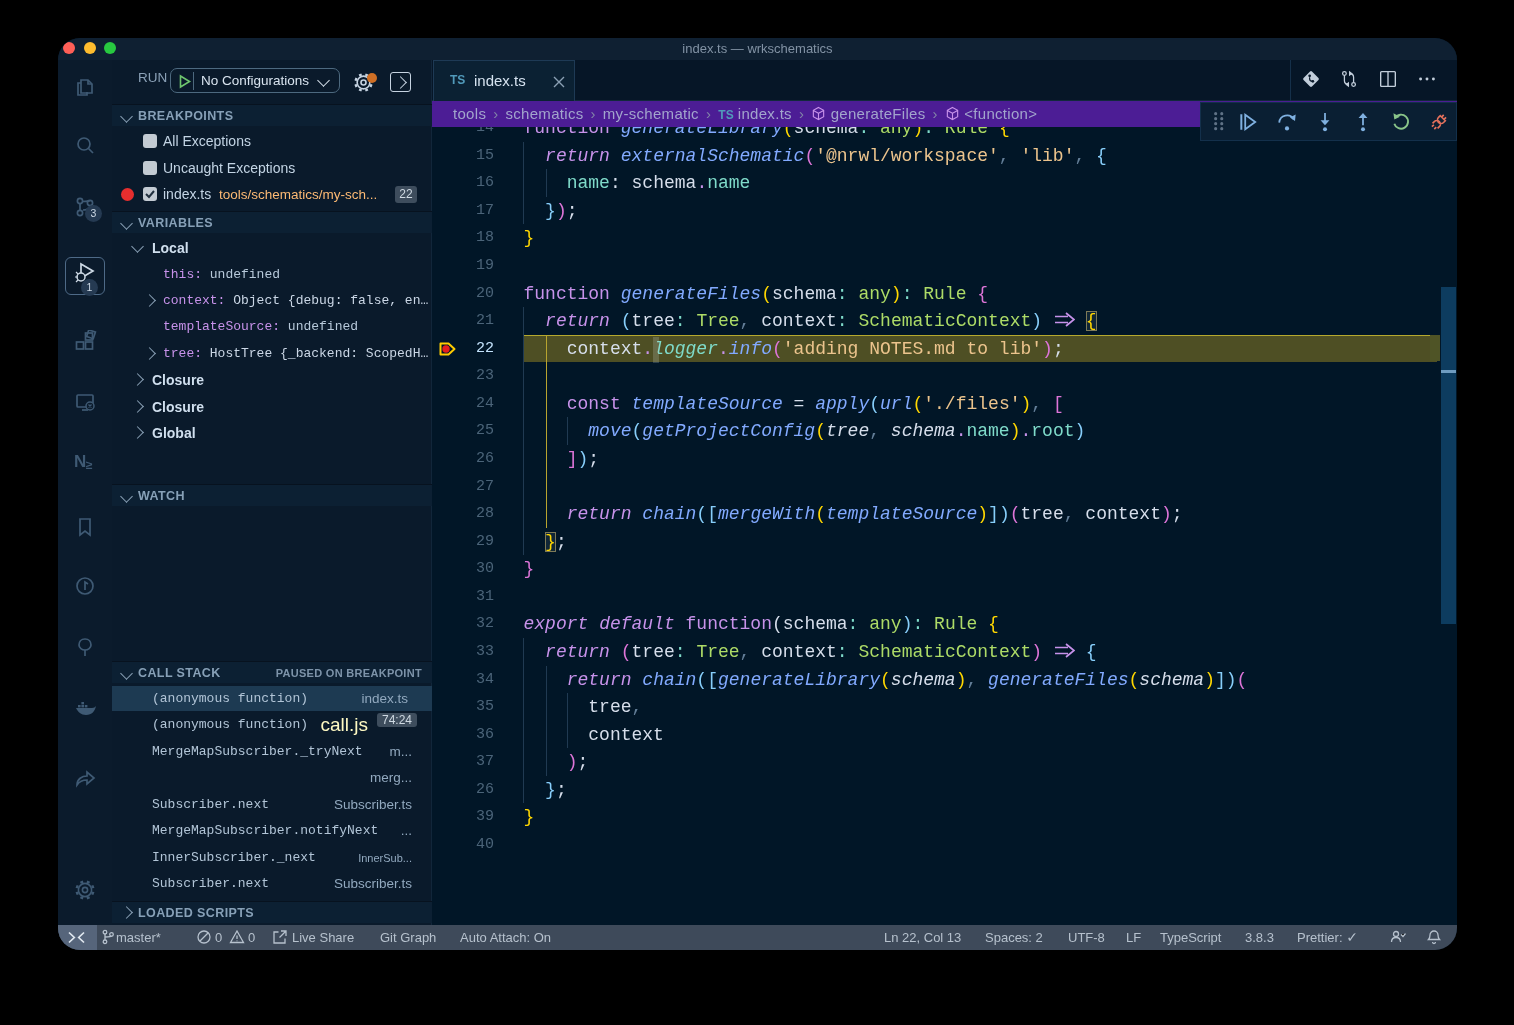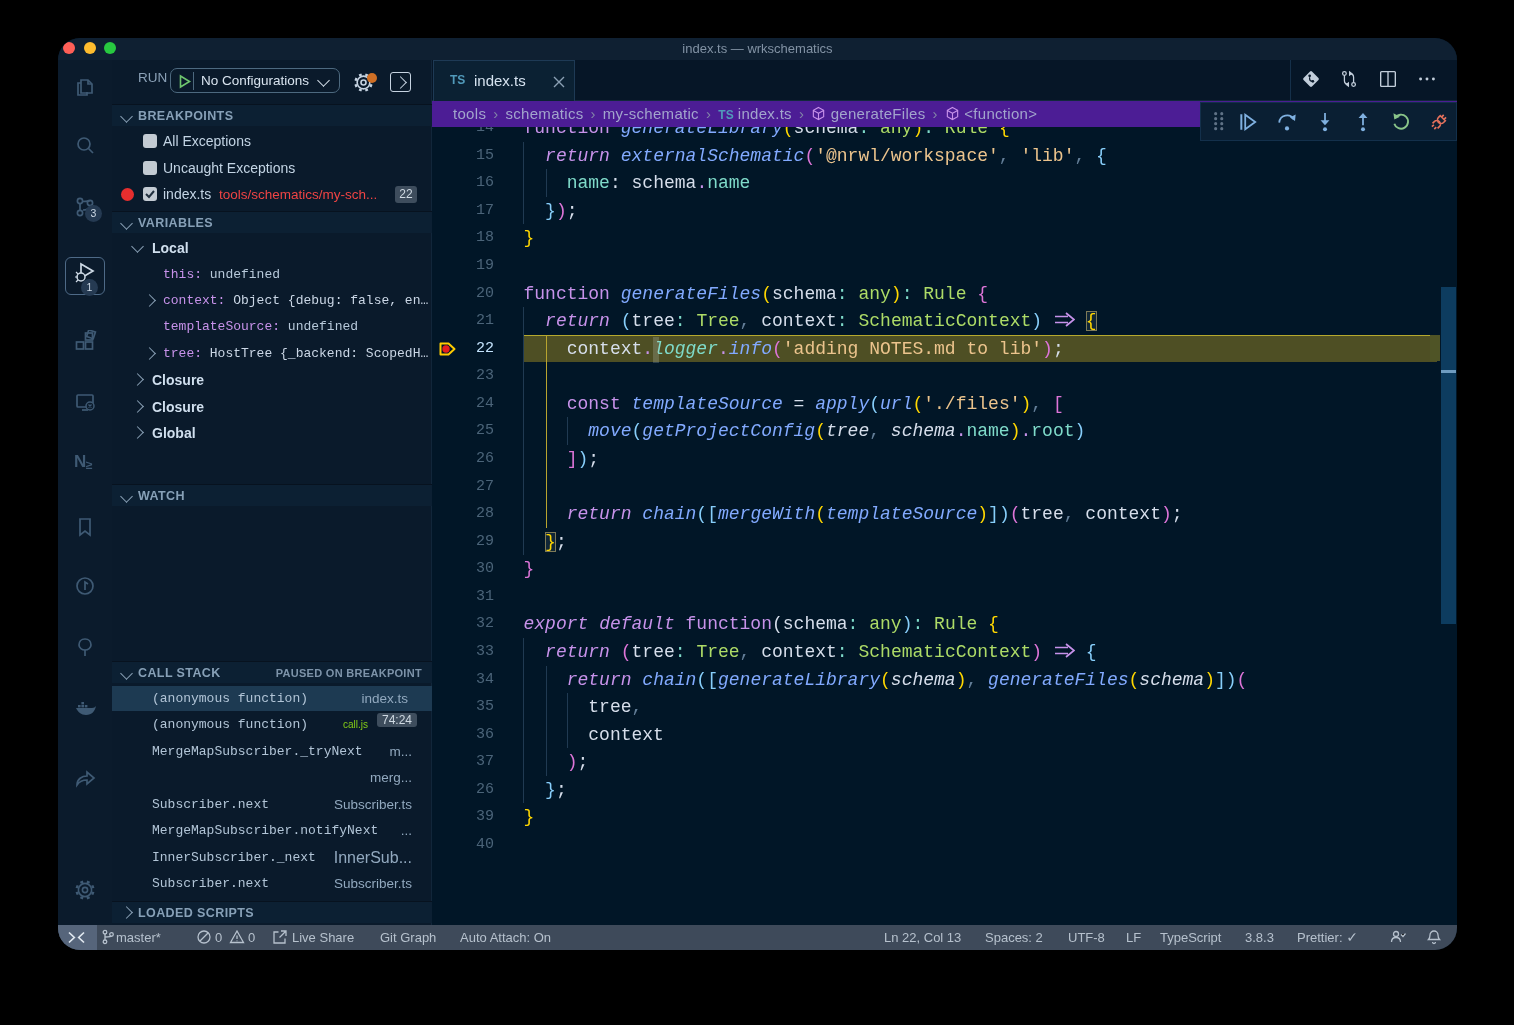--- a/index.html
+++ b/index.html
@@ -140,21 +140,21 @@
         <span style="position:absolute;left:26px">BREAKPOINTS</span>
       </div>
 <div class="abs" style="left:31px;top:74px;width:14px;height:14px;background:#c3cbd3;border-radius:3px"></div>
 <div class="row" style="left:51px;top:68px">All Exceptions</div>
 <div class="abs" style="left:31px;top:101px;width:14px;height:14px;background:#c3cbd3;border-radius:3px"></div>
 <div class="row" style="left:51px;top:95px">Uncaught Exceptions</div>
 <div class="abs" style="left:9px;top:127.5px;width:13px;height:13px;border-radius:50%;background:#e62e2e"></div>
 <div class="abs" style="left:31px;top:127px;width:14px;height:14px;background:#c3cbd3;border-radius:3px"><svg width="14" height="14" viewBox="0 0 14 14">
           <path fill="none" stroke="#21303f" stroke-width="2" d="M3 7l3 3 5-6"></path>
         </svg></div>
-<div class="row" style="left:51px;top:121px">index.ts <span style="color:#ef4444;font-size:13.5px">&nbsp;tools/schematics/my-sch...</span></div>
+<div class="row" style="left:51px;top:121px">index.ts <span style="color:#fdba74;font-size:13.5px">&nbsp;tools/schematics/my-sch...</span></div>
 <div class="badge" style="left:283px;top:125.5px;width:22px;height:17px;line-height:17px">22</div>
 <div class="hdr" style="top:151px">
         <div class="chev cd" style="left:10px;top:7px"></div>
         <span style="position:absolute;left:26px">VARIABLES</span>
       </div>
 <div class="chev cd" style="left:21px;top:182px"></div>
 <div class="row" style="left:40px;top:175px;font-weight:bold;color:#d0dfee">Local</div>
 <div class="row mono" style="left:51px;top:202px"><span class="vname">this: </span><span class="vval">undefined</span></div>
 <div class="chev cr" style="left:33px;top:236px"></div>
 <div class="row mono" style="left:51px;top:228px"><span class="vname">context: </span><span class="vobj">Object {debug: false, en…</span></div>
@@ -173,31 +173,31 @@
       </div>
 <div class="hdr" style="top:601px">
         <div class="chev cd" style="left:10px;top:7px"></div>
         <span style="position:absolute;left:26px">CALL STACK</span>
         <span style="position:absolute;right:10px;font-size:11px;color:#7d93a9;letter-spacing:.3px">PAUSED ON BREAKPOINT</span>
       </div>
 <div class="abs" style="left:0;top:625.5px;width:320px;height:25.5px;background:#1d3a52"></div>
 <div class="row mono" style="left:40px;top:625.5px;color:#b2c5d7">(anonymous function)</div>
 <div class="row" style="left:0;top:625.5px;width:296px;text-align:right;color:#92a9bf;font-size:13.5px">index.ts</div>
 <div class="row mono" style="left:40px;top:652px;color:#b2c5d7">(anonymous function)</div>
-<div class="row" style="left:0;right:auto;top:652px;width:256px;text-align:right;color:#84cc16;font-size:10px">call.js</div>
+<div class="row" style="left:0;right:auto;top:652px;width:256px;text-align:right;color:#fef9c3;font-size:19px">call.js</div>
 <div class="badge" style="left:265px;top:653px;width:40px;height:14px;line-height:15px">74:24</div>
 <div class="row mono" style="left:40px;top:679px;color:#b2c5d7">MergeMapSubscriber._tryNext</div>
 <div class="row" style="left:0;top:679px;width:300px;text-align:right;color:#92a9bf;font-size:13.5px">m...</div>
 <div class="row" style="left:0;top:705px;width:300px;text-align:right;color:#92a9bf;font-size:13.5px">merg...</div>
 <div class="row mono" style="left:40px;top:732px;color:#b2c5d7">Subscriber.next</div>
 <div class="row" style="left:0;top:732px;width:300px;text-align:right;color:#92a9bf;font-size:13.5px">Subscriber.ts</div>
 <div class="row mono" style="left:40px;top:758px;color:#b2c5d7">MergeMapSubscriber.notifyNext</div>
 <div class="row" style="left:0;top:758px;width:300px;text-align:right;color:#92a9bf;font-size:13.5px">...</div>
 <div class="row mono" style="left:40px;top:784.5px;color:#b2c5d7">InnerSubscriber._next</div>
-<div class="row" style="left:0;top:784.5px;width:300px;text-align:right;color:#92a9bf;font-size:16px">InnerSub...</div>
+<div class="row" style="left:0;top:784.5px;width:300px;text-align:right;color:#92a9bf;font-size:11px">InnerSub...</div>
 <div class="row mono" style="left:40px;top:811px;color:#b2c5d7">Subscriber.next</div>
 <div class="row" style="left:0;top:811px;width:300px;text-align:right;color:#92a9bf;font-size:13.5px">Subscriber.ts</div>
 <div class="hdr" style="top:840.5px">
         <div class="chev cr" style="left:10px;top:6px"></div>
         <span style="position:absolute;left:26px">LOADED SCRIPTS</span>
       </div>
 </div>
 <div class="abs" id="editor">
 <div class="abs" id="tabstrip"></div>
 <div class="abs" style="left:857.5px;top:0;width:1px;height:41px;background:#15304a"></div>

